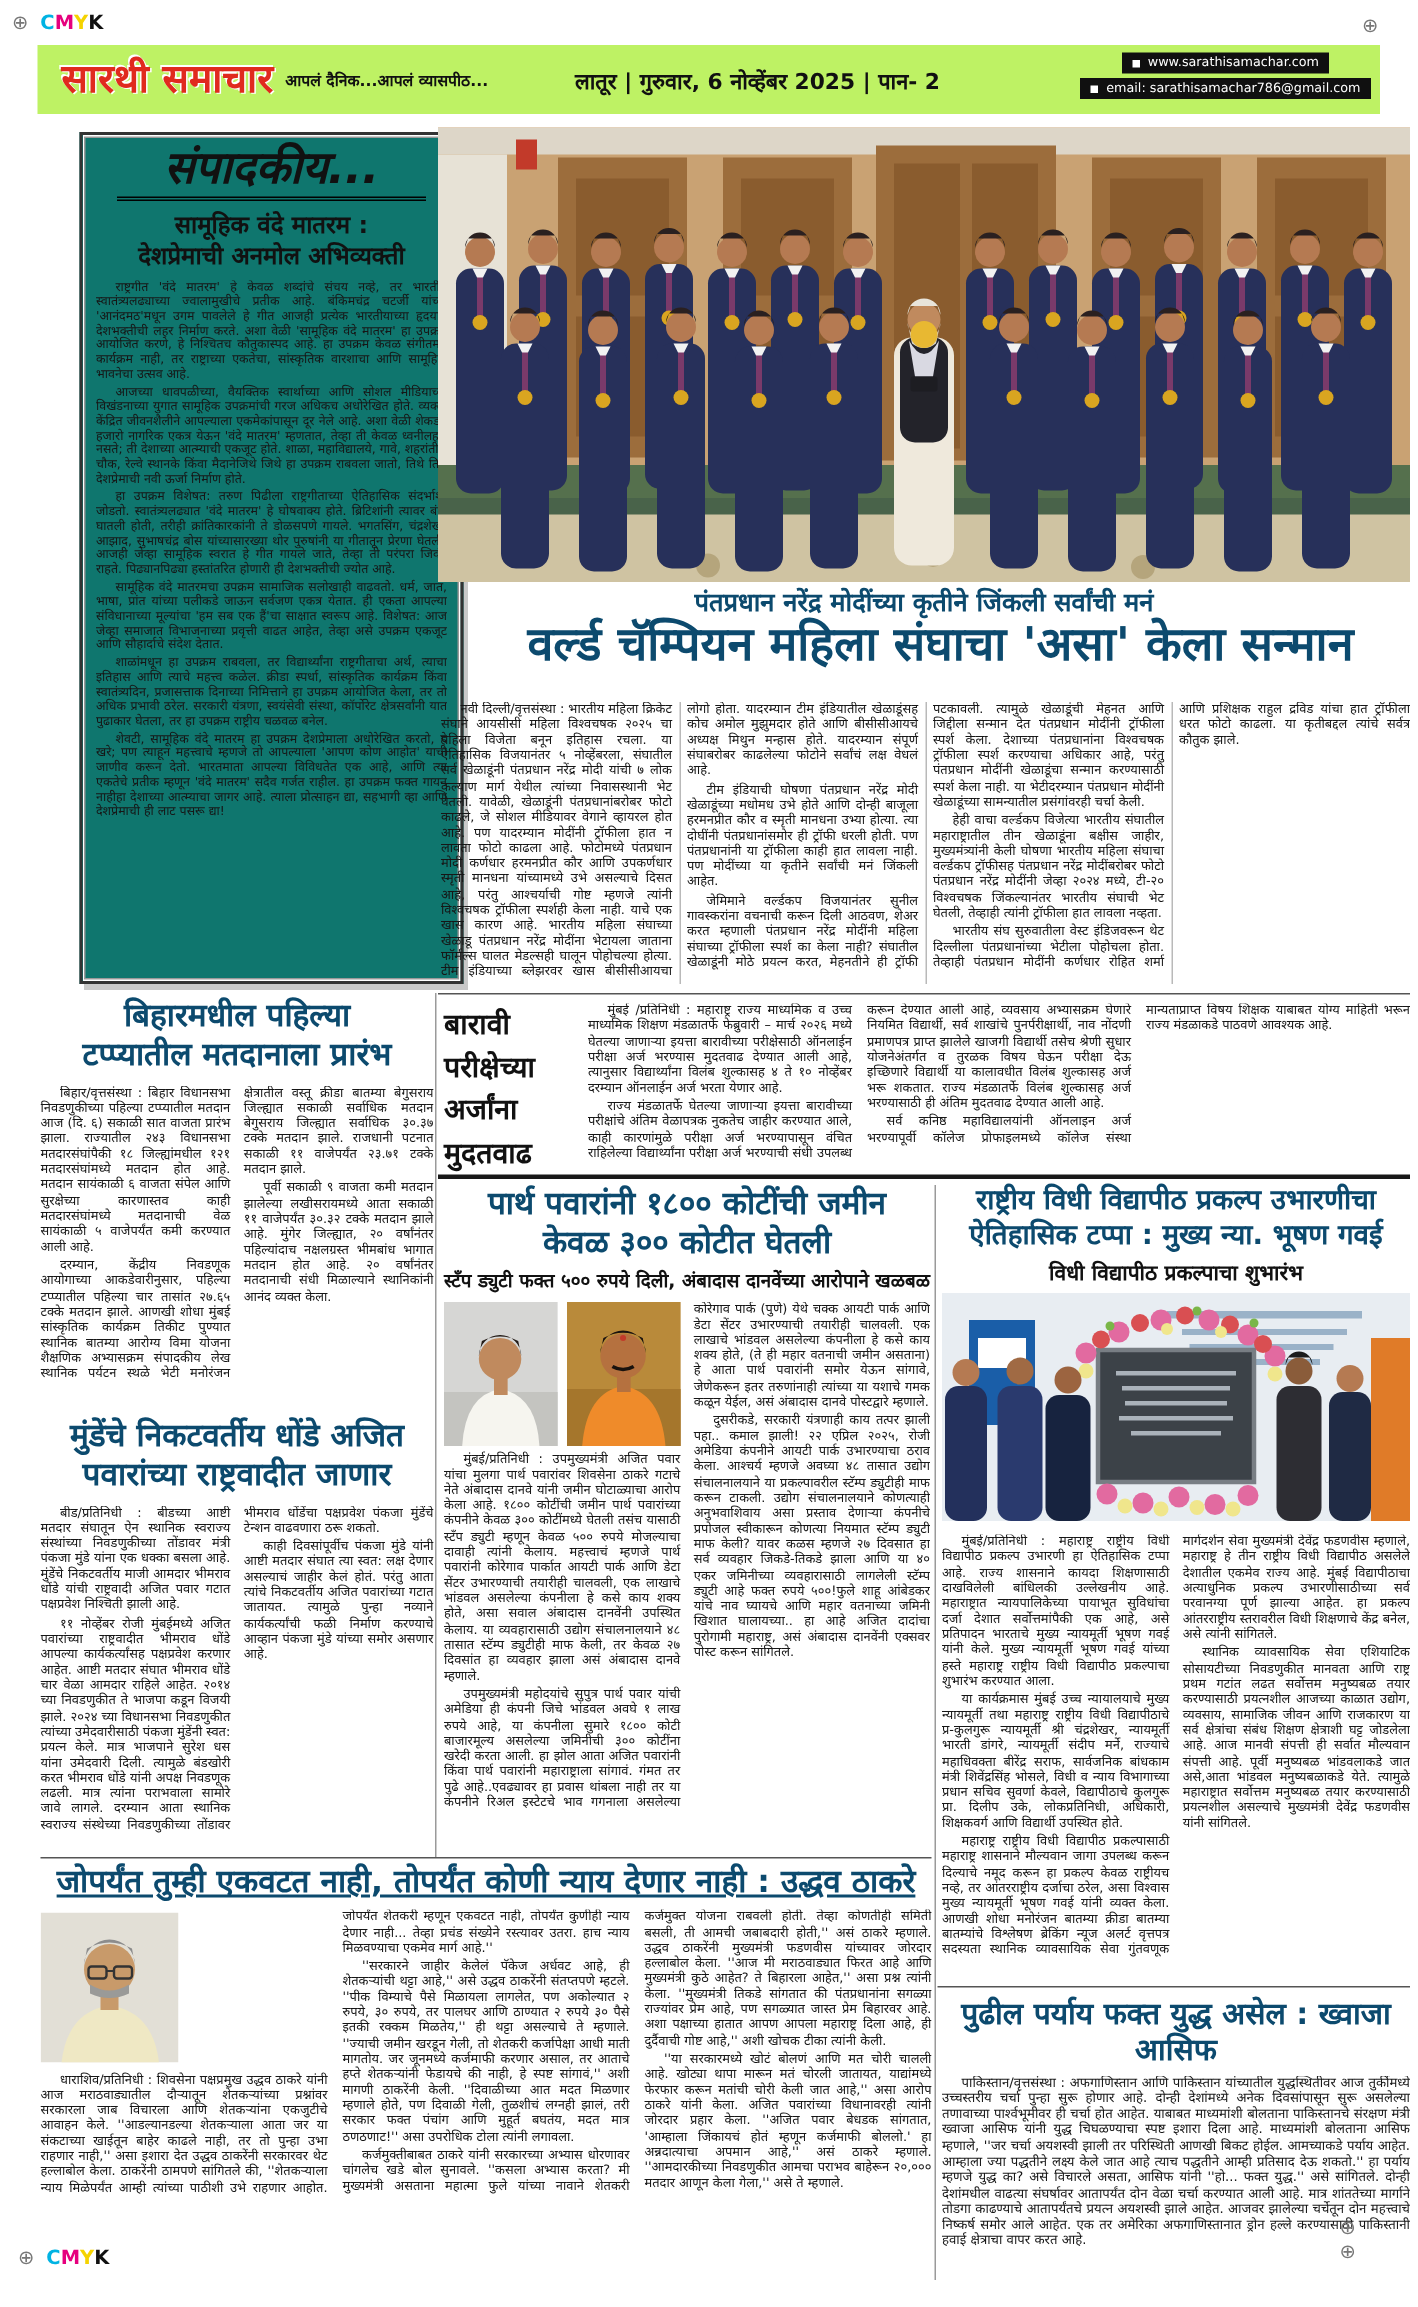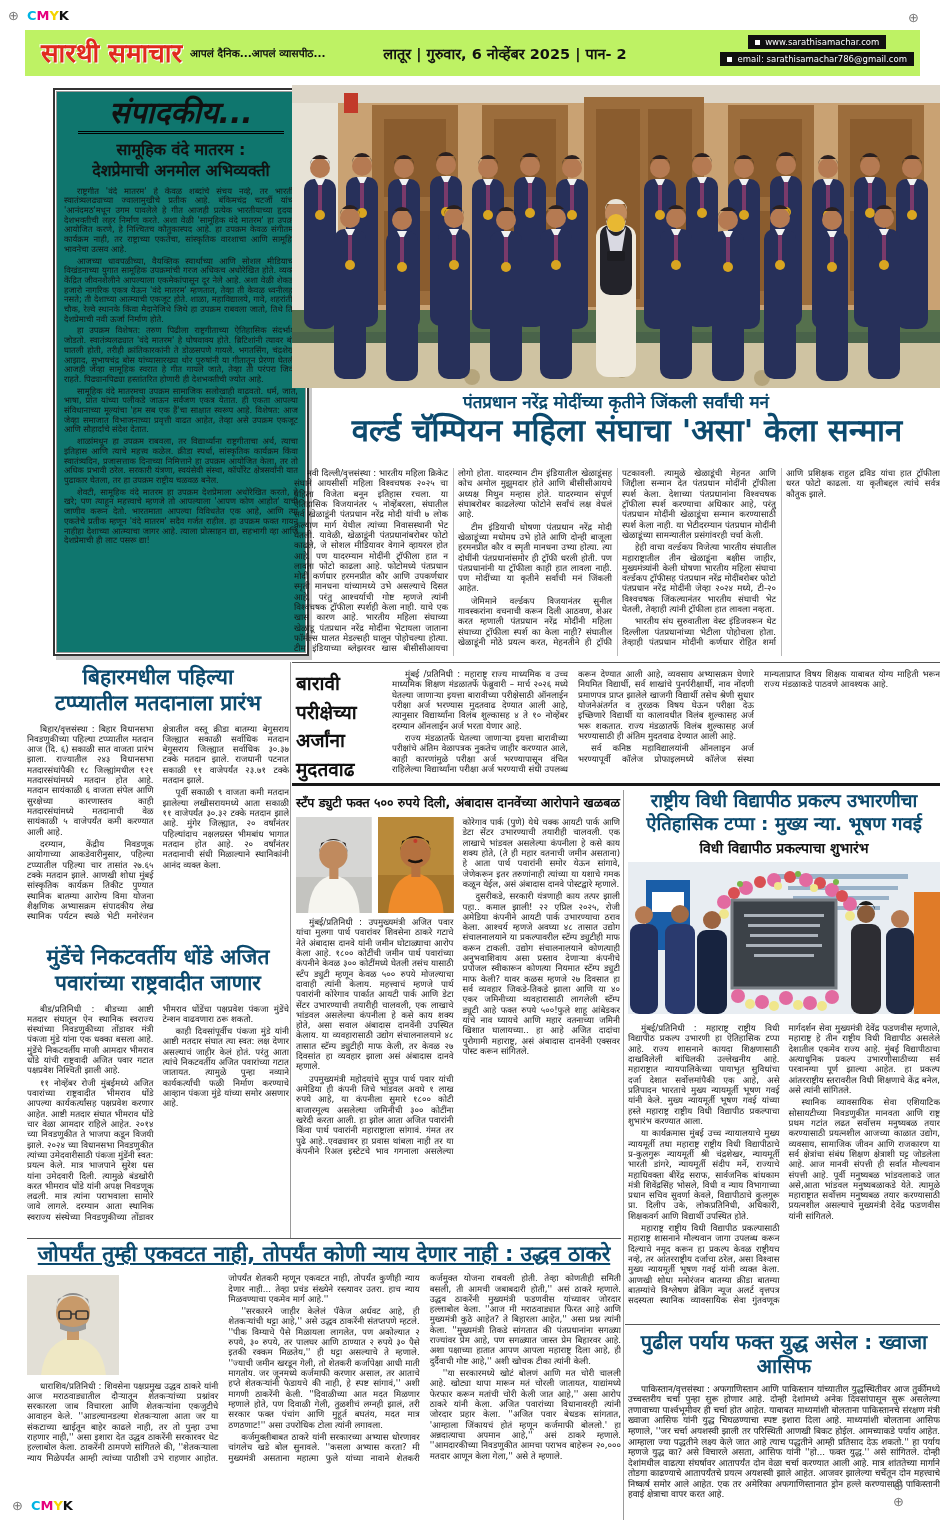--- a/index.html
+++ b/index.html
@@ -295,20 +295,22 @@
         <p>काही दिवसांपूर्वीच पंकजा मुंडे यांनी आष्टी मतदार संघात त्या स्वत: लक्ष देणार असल्याचं जाहीर केलं होतं. परंतु आता त्यांचे निकटवर्तीय अजित पवारांच्या गटात जातायत. त्यामुळे पुन्हा नव्याने कार्यकर्त्यांची फळी निर्माण करण्याचे आव्हान पंकजा मुंडे यांच्या समोर असणार आहे.</p>
       </div>
   </div>
 
   <div class="abs vline" style="left:290px;top:662px;height:576px;"></div>
   <div class="abs vline" style="left:623px;top:790px;height:730px;"></div>
   <div class="abs hline" style="left:27px;top:1238px;width:594px;"></div>
   <div class="abs hline" style="left:625px;top:1324px;width:315px;"></div>
 
   <div class="abs parth">
+    <div class="hl" style="font-size:21px;">पार्थ पवारांनी १८०० कोटींची जमीन
+केवळ ३०० कोटीत घेतली</div>
     <div class="parth-sub">स्टँप ड्युटी फक्त ५०० रुपये दिली, अंबादास दानवेंच्या आरोपाने खळबळ</div>
     <div class="parth-body body-txt cols2">
       <div class="photo-pair">
         <svg viewBox="0 0 75 96" preserveAspectRatio="none">
           <rect width="75" height="96" fill="#d6d6d4"></rect>
           <rect y="60" width="75" height="36" fill="#c4c4c0"></rect>
           <path d="M12,96 Q14,62 37,58 Q61,62 63,96 Z" fill="#f6f5ef"></path>
           <rect x="33" y="48" width="9" height="14" fill="#c08a5e"></rect>
           <circle cx="37" cy="38" r="14" fill="#c08a5e"></circle>
           <path d="M23,36 A14 14 0 0 1 51,36 L49,26 Q37,20 25,26 Z" fill="#221a16"></path>

